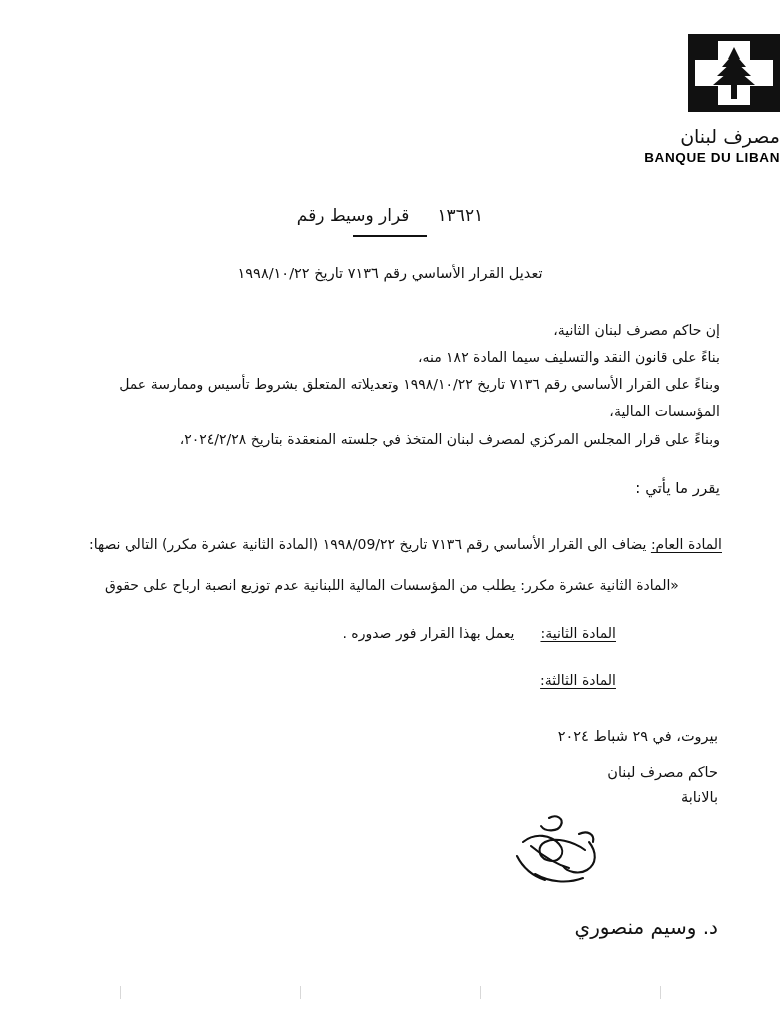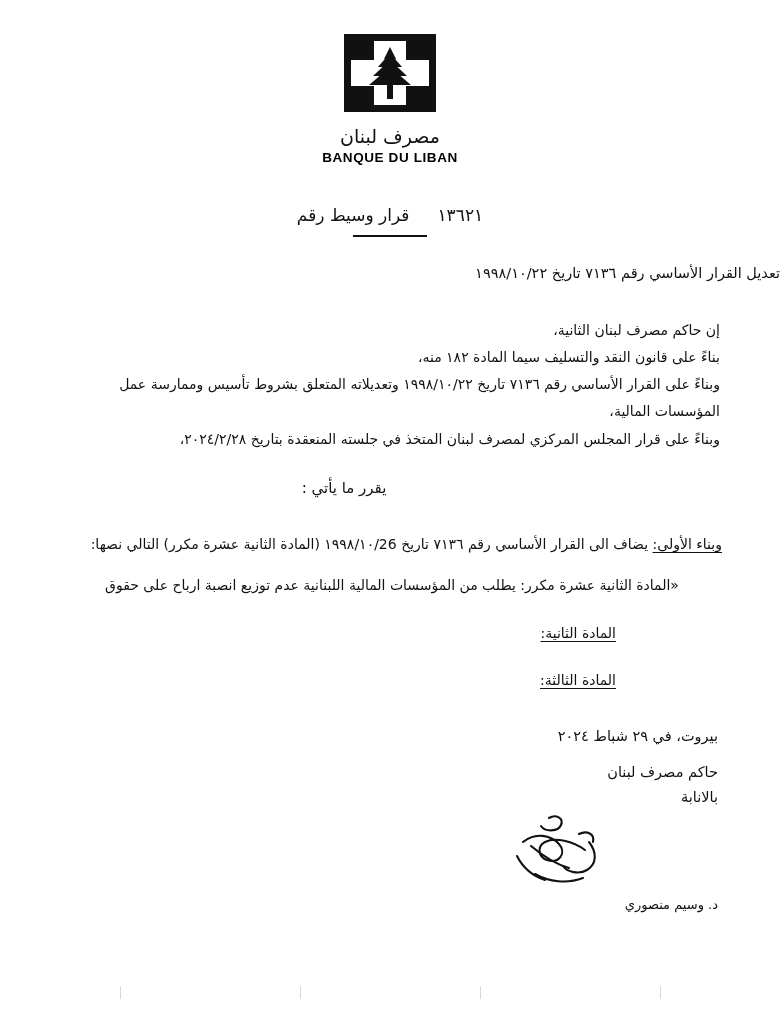--- a/index.html
+++ b/index.html
@@ -20,21 +20,21 @@
     position: absolute;
     inset: 0;
     padding: 0;
   }
 
   
   .logo-block {
     margin-top: 34px;
     display: flex;
     flex-direction: column;
-    align-items: center;
+    align-items: flex-start;
   }
   .logo-mark {
     width: 92px;
     height: 78px;
     position: relative;
   }
   .logo-mark .frame-tl,
   .logo-mark .frame-tr,
   .logo-mark .frame-bl,
   .logo-mark .frame-br {
@@ -103,36 +103,36 @@
 
   .title-rule {
     width: 74px;
     height: 1.6px;
     background: #111;
     margin: 10px auto 0 auto;
   }
 
   .subtitle {
     margin-top: 28px;
+    text-align: center;
     font-size: 14.5px;
   }
 
   
   .body-wrap {
     margin: 36px 60px 0 60px;
     font-size: 14px;
     line-height: 1.95;
   }
   .body-wrap p { margin: 0; }
 
   .decides {
     margin: 26px 0 0 0;
-    text-align: center;
     font-size: 15px;
-    padding-right: 92px;
+    padding-right: 60px;
   }
 
   .articles {
     margin: 34px 58px 0 62px;
     font-size: 14px;
     line-height: 1.95;
   }
   .articles .art-block { margin-bottom: 4px; }
   .art-head {
     text-decoration: underline;
@@ -173,22 +173,22 @@
     font-size: 14.5px;
     line-height: 1.7;
   }
   .signature-img {
     height: 78px;
     margin: 2px auto 0 auto;
     width: 150px;
     position: relative;
   }
   .sign-name {
-    margin-top: 4px;
-    font-size: 13px;
+    margin-top: 20px;
+    font-size: 20px;
   }
 
   
   .crop-marks {
     position: absolute;
     bottom: 24px;
     left: 0;
     right: 0;
     height: 14px;
   }
@@ -243,30 +243,31 @@
     <p>وبناءً على القرار الأساسي رقم ٧١٣٦ تاريخ ١٩٩٨/١٠/٢٢ وتعديلاته المتعلق بشروط تأسيس وممارسة عمل المؤسسات المالية،</p>
     <p>وبناءً على قرار المجلس المركزي لمصرف لبنان المتخذ في جلسته المنعقدة بتاريخ ٢٠٢٤/٢/٢٨،</p>
   </div>
 
   <div class="decides">يقرر ما يأتي :</div>
 
   <div class="articles">
 
     <div class="art-block">
       <p>
-        <span class="art-head">وبناء الأولى:</span>
-        <span>يضاف الى القرار الأساسي رقم ٧١٣٦ تاريخ ١٩٩٨/١٠/26 (المادة الثانية عشرة مكرر) التالي نصها:</span>
+        <span class="art-head">المادة العام:</span>
+        <span>يضاف الى القرار الأساسي رقم ٧١٣٦ تاريخ ١٩٩٨/09/٢٢ (المادة الثانية عشرة مكرر) التالي نصها:</span>
       </p>
       <div class="quote">
         <p>«المادة الثانية عشرة مكرر: يطلب من المؤسسات المالية اللبنانية عدم توزيع انصبة ارباح على حقوق</p>
       </div>
     </div>
 
     <div class="art-row">
       <span class="art-head">المادة الثانية:</span>
+      <span>يعمل بهذا القرار فور صدوره .</span>
     </div>
 
     <div class="art-row">
       <span class="art-head">المادة الثالثة:</span>
     </div>
   </div>
 
   <div class="place-date">
     <div class="inner">بيروت، في ٢٩ شباط ٢٠٢٤</div>
   </div>

